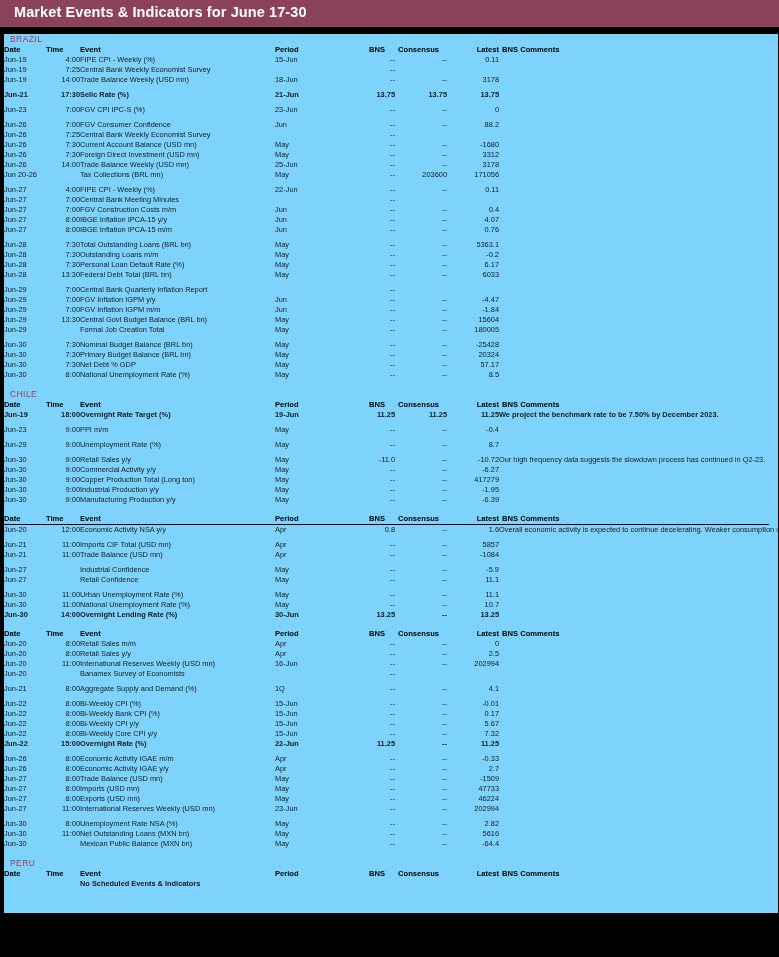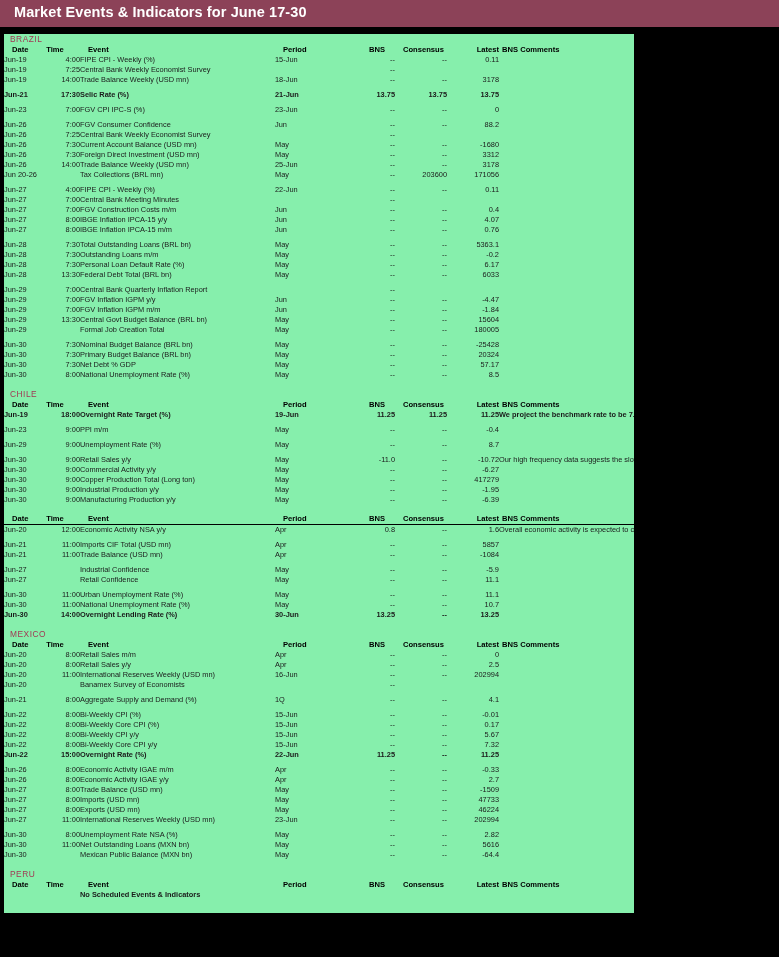--- a/index.html
+++ b/index.html
@@ -34,23 +34,23 @@
     font-weight: bold;
     color: #ffffff;
     letter-spacing: 0.1px;
     white-space: nowrap;
     text-align: center;
   }
   .sheet {
     position: absolute;
     left: 4px;
     top: 34px;
-    width: 630px;
+    width: 774px;
     height: 879px;
-    background: #86efac;
+    background: #7dd3fc;
     overflow: hidden;
   }
   .section {
     position: relative;
   }
   .country {
     color: #A03A55;
     font-size: 8.4px;
     font-weight: normal;
     letter-spacing: 0.5px;
@@ -88,23 +88,22 @@
   td.period { text-align: left; padding-left: 1px; }
   td.bns    { text-align: right; padding-right: 10px; }
   td.cons   { text-align: right; padding-right: 8px; }
   td.latest { text-align: right; padding-right: 3px; }
   td.comm   { text-align: left; padding-left: 3px; white-space: normal; line-height: 10px; }
 
   tr.hdr td {
     font-weight: bold;
     font-size: 7.6px;
     color: #000000;
-    padding-left: 8px;
-  }
-  tr.hdr td.time { text-align: center; padding-left: 2px; padding-right: 16px; }
+  }
+  tr.hdr td.time { text-align: left; padding-left: 2px; padding-right: 16px; }
   tr.hdr td.bns  { padding-right: 10px; }
   tr.hdr td.cons { padding-right: 8px; }
   tr.hdr td.comm { padding-left: 3px; }
 
   tr.hdr-underline td.u {
     border-bottom: 1px solid #000;
   }
   tr.bold td { font-weight: bold; }
   tr.spacer td { height: 5px; line-height: 5px; }
   .sec-gap { height: 9px; }
@@ -687,21 +686,20 @@
                 <td class="bns">13.25</td>
                 <td class="cons">--</td>
                 <td class="latest">13.25</td>
                 <td class="comm"></td>
               </tr>
             </tbody>
           </table>
           <div class="sec-gap"></div>
         </div>
         <div class="section">
-          <div class="country">MEXICO</div>
           <table class="grid">
             <colgroup>
               <col class="c-date">
               <col class="c-time">
               <col class="c-event">
               <col class="c-period">
               <col class="c-bns">
               <col class="c-cons">
               <col class="c-latest">
               <col class="c-comm">
@@ -779,21 +777,21 @@
                 <td class="event">Bi-Weekly CPI (%)</td>
                 <td class="period">15-Jun</td>
                 <td class="bns">--</td>
                 <td class="cons">--</td>
                 <td class="latest">-0.01</td>
                 <td class="comm"></td>
               </tr>
               <tr class="">
                 <td class="date">Jun-22</td>
                 <td class="time">8:00</td>
-                <td class="event">Bi-Weekly Core CPI (%)</td>
+                <td class="event">Bi-Weekly Bank CPI (%)</td>
                 <td class="period">15-Jun</td>
                 <td class="bns">--</td>
                 <td class="cons">--</td>
                 <td class="latest">0.17</td>
                 <td class="comm"></td>
               </tr>
               <tr class="">
                 <td class="date">Jun-22</td>
                 <td class="time">8:00</td>
                 <td class="event">Bi-Weekly CPI y/y</td>

